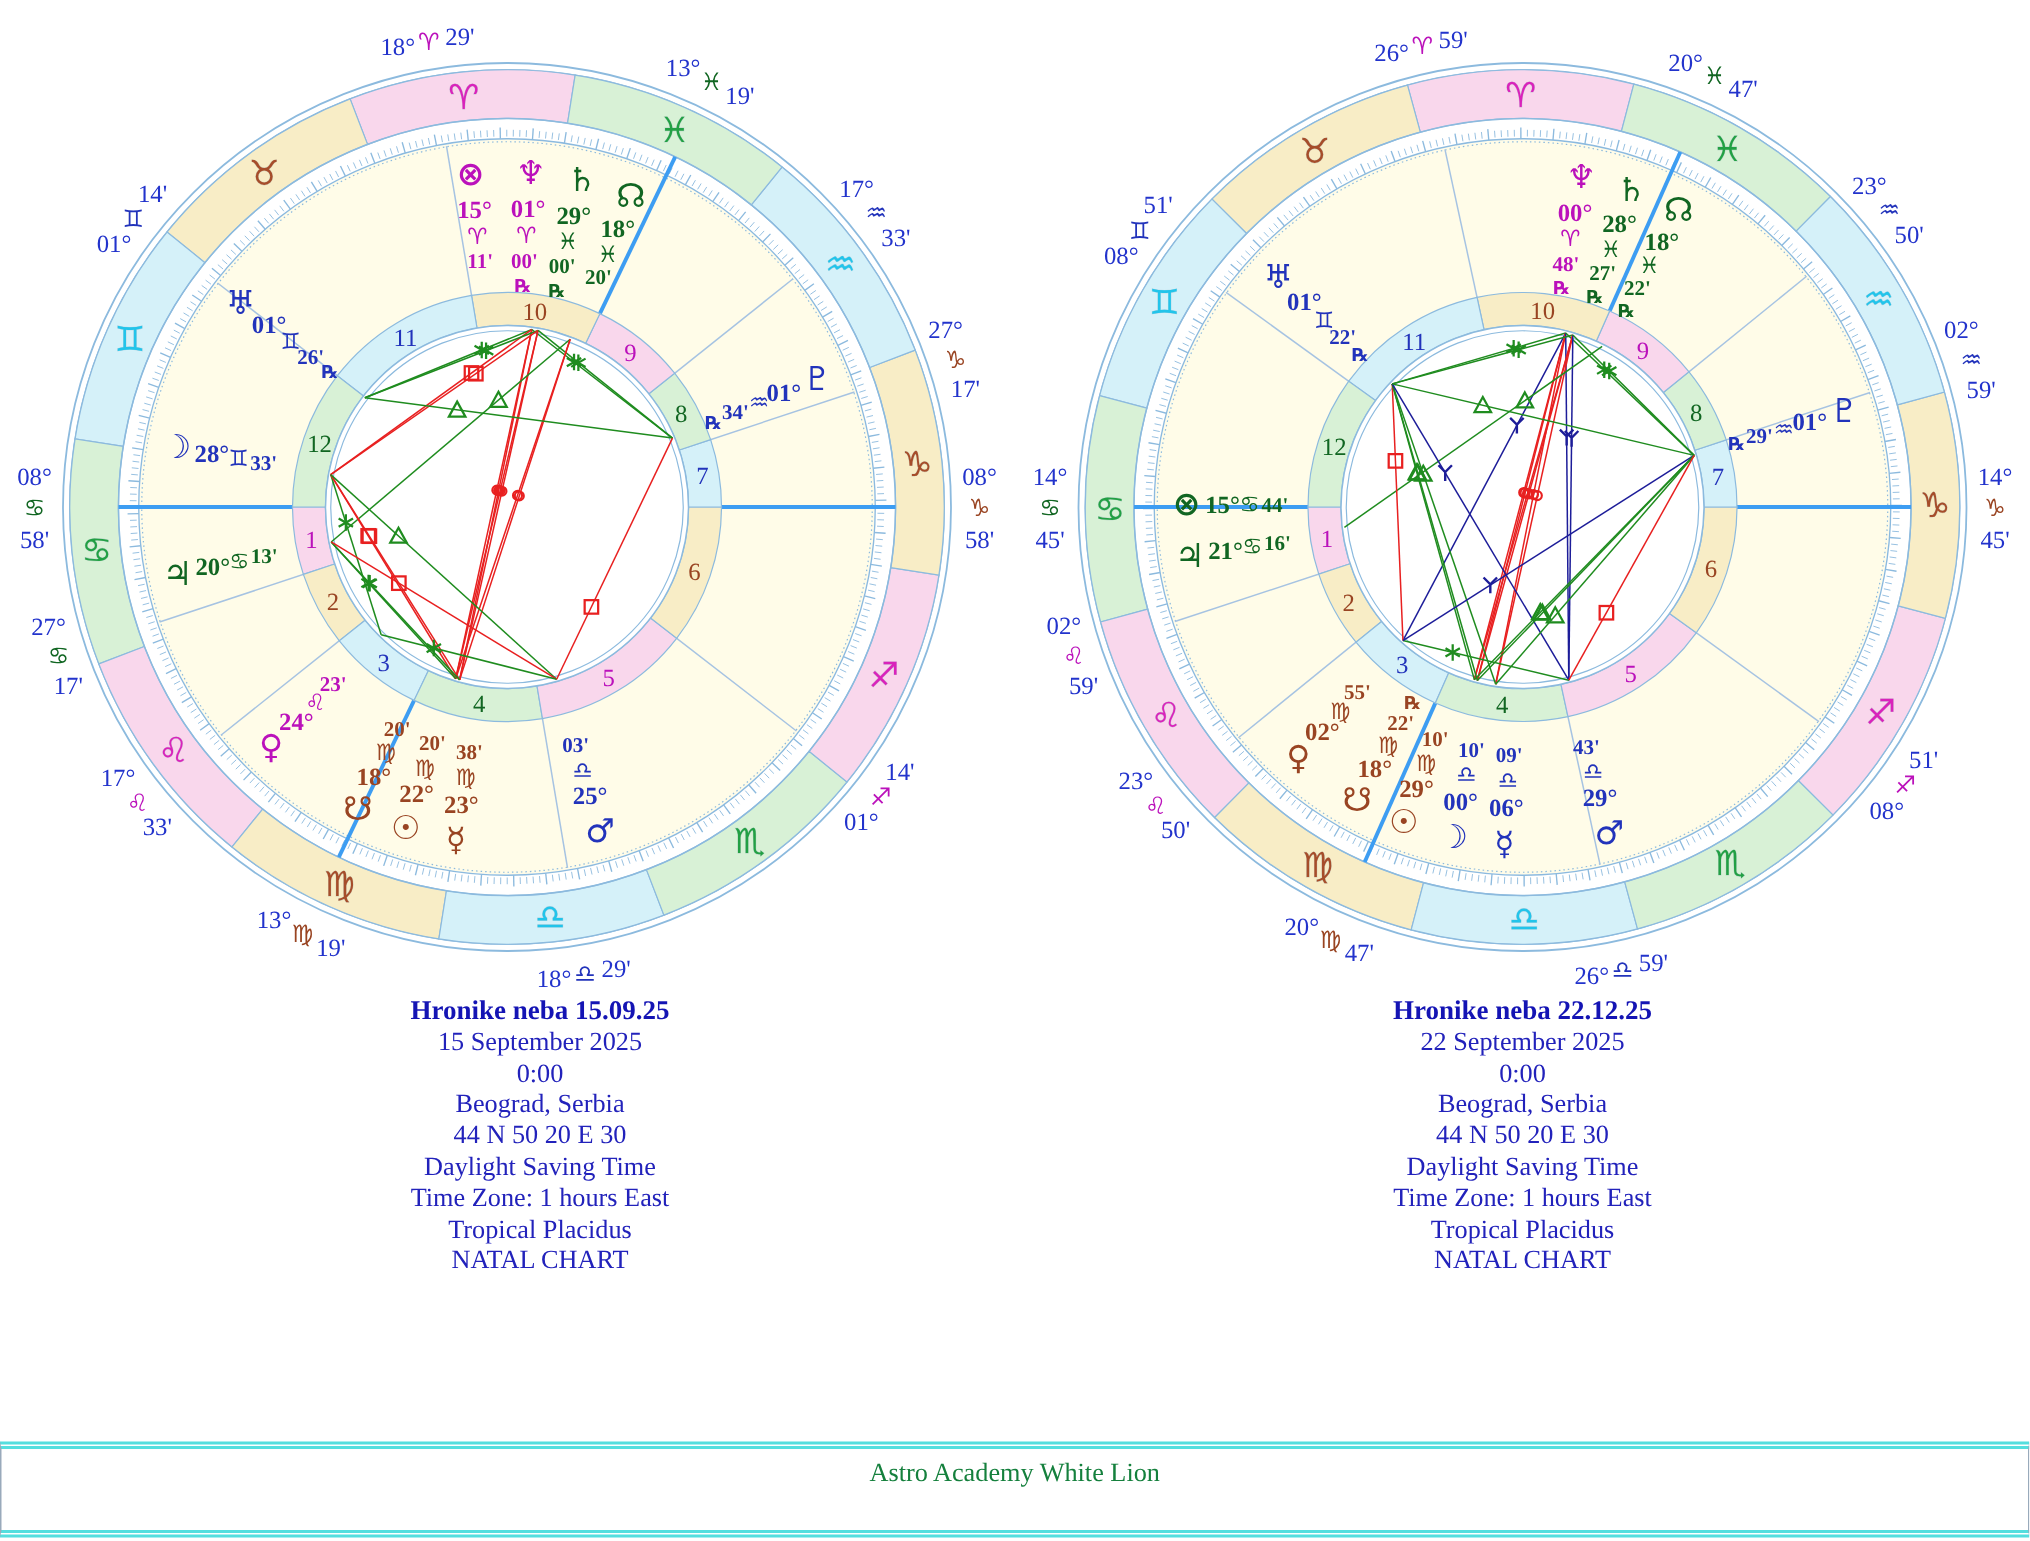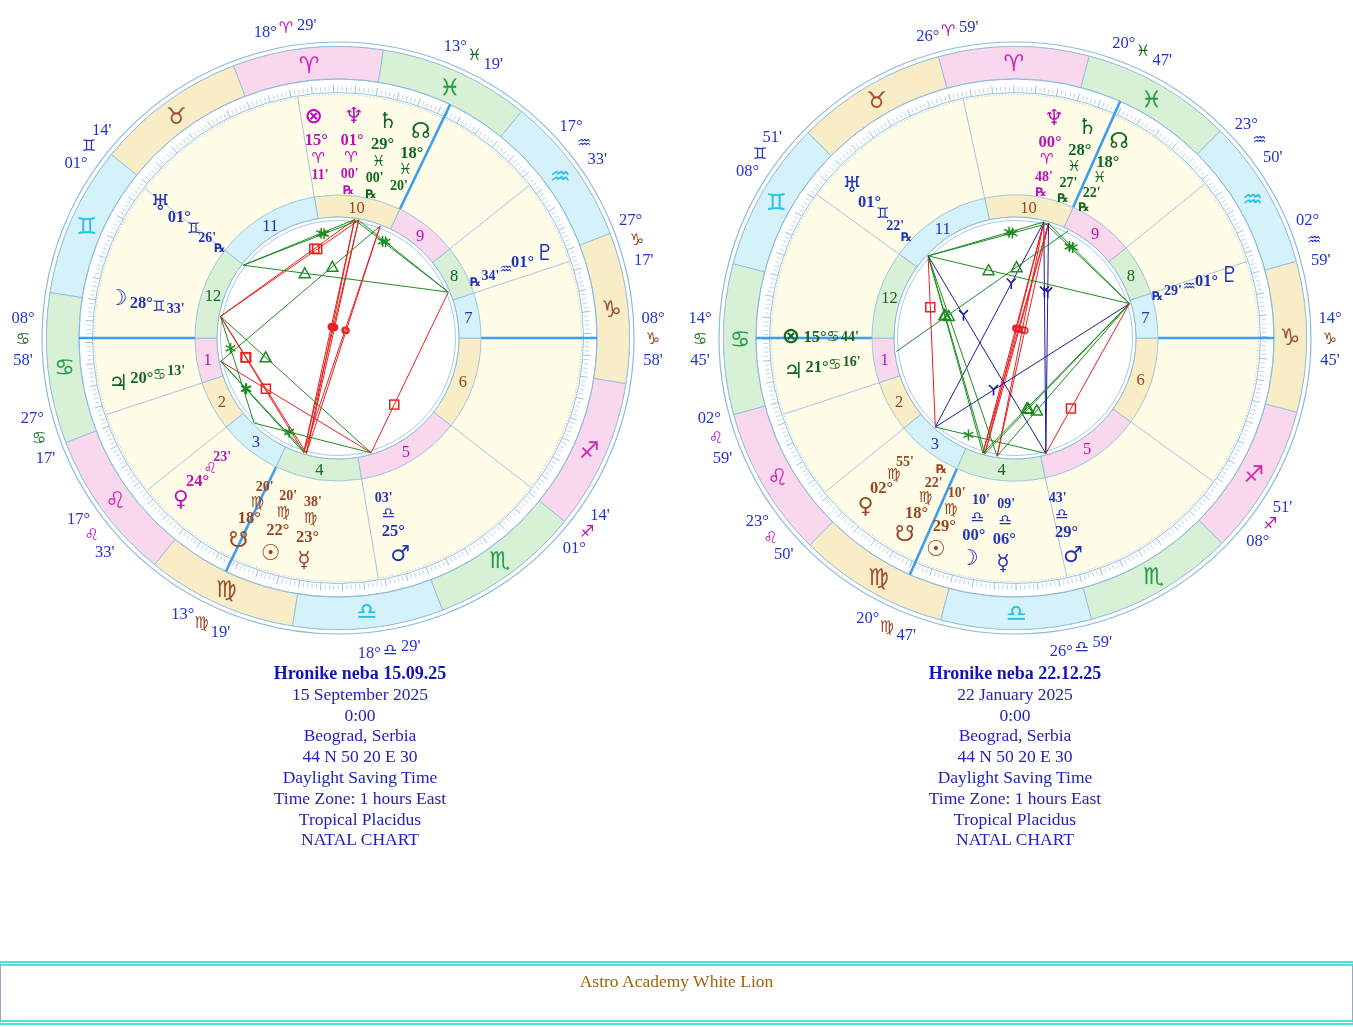--- a/index.html
+++ b/index.html
@@ -9,21 +9,21 @@
   #chart-svg-0{left:0;}
   #chart-svg-1{left:677px;}
   .caption{position:absolute;top:663px;width:676px;text-align:center;color:#2222bb;
            font-size:17.5px;line-height:20.8px;}
   #caption-0{left:0;margin-left:22px;}
   #caption-1{left:677px;}
   .cap-title{font-weight:bold;font-size:18px;color:#1414b4;}
   #footer{position:absolute;left:0;right:0;top:961px;height:50px;
           border-top:5px double #55dede;border-bottom:5px double #55dede;
           border-left:1px solid #99aabb;border-right:1px solid #99aabb;
-          text-align:center;color:#a16207;font-size:17.5px;line-height:22px;padding-top:4px;}
+          text-align:center;color:#15803d;font-size:17.5px;line-height:22px;padding-top:4px;}
   text{font-family:"Liberation Serif", serif;}
   .glyph{font-family:"DejaVu Sans", sans-serif;}
 </style>
 </head>
 <body>
 
 <div id="page">
 
   <svg id="chart-svg-0" class="chart-svg" width="676" height="660" viewBox="0 0 676 660">
       <path d="M 93 338 a245 245 0 1 0 490 0 a245 245 0 1 0 -490 0 Z M 217 338 a121 121 0 1 0 242 0 a121 121 0 1 0 -242 0 Z" fill="#fffce8" fill-rule="evenodd"></path>
@@ -1275,21 +1275,21 @@
     <div>Beograd, Serbia</div>
     <div>44 N 50    20 E 30</div>
     <div>Daylight Saving Time</div>
     <div>Time Zone: 1 hours East</div>
     <div>Tropical Placidus</div>
     <div>NATAL CHART</div>
   </div>
 
   <div id="caption-1" class="caption">
     <div class="cap-title">Hronike neba 22.12.25</div>
-    <div>22 January 2025</div>
+    <div>22 September 2025</div>
     <div>0:00</div>
     <div>Beograd, Serbia</div>
     <div>44 N 50    20 E 30</div>
     <div>Daylight Saving Time</div>
     <div>Time Zone: 1 hours East</div>
     <div>Tropical Placidus</div>
     <div>NATAL CHART</div>
   </div>
 
   <div id="footer">

